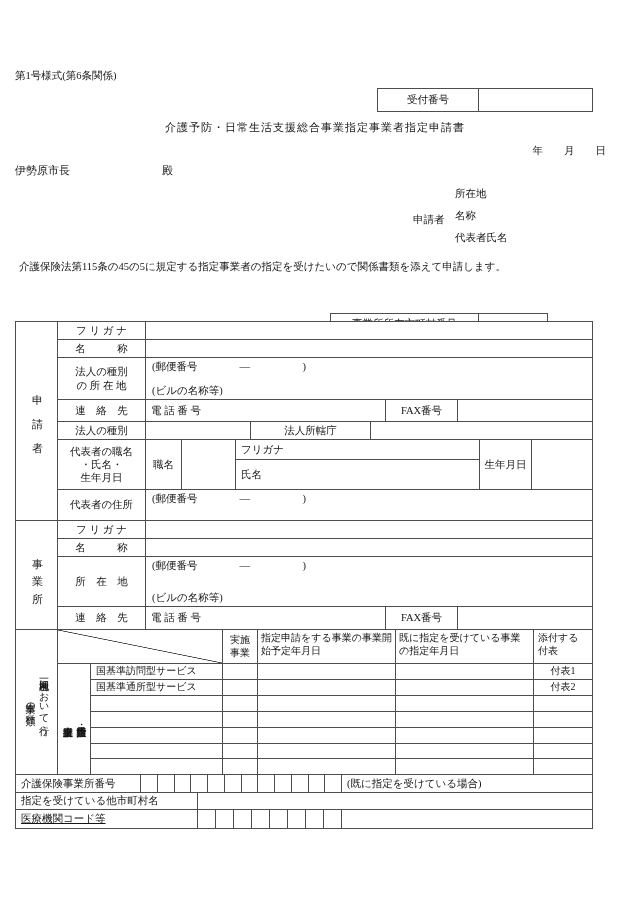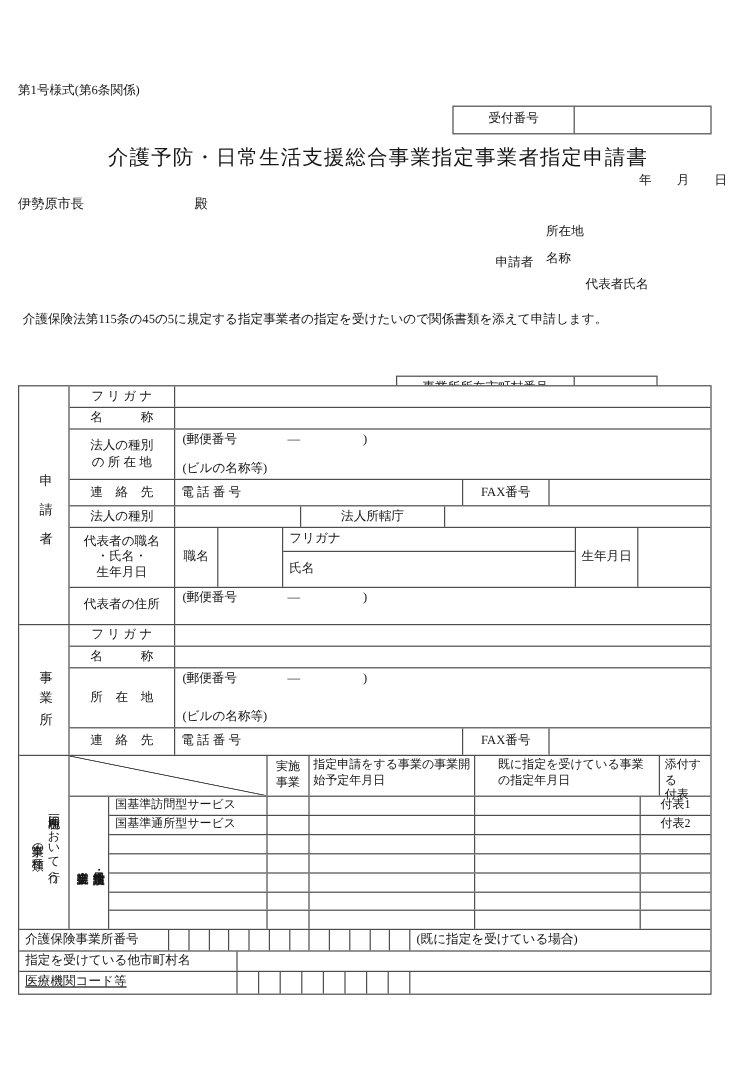--- a/index.html
+++ b/index.html
@@ -52,35 +52,35 @@
 
 <div class="page" data-name="application-form-page">
 
   <div class="abs" style="left:15px; top:69px;" data-name="form-number">第1号様式(第6条関係)</div>
 
   <div class="abs box" style="left:377px; top:88px; width:216px; height:24px;" data-name="reception-number-box">
     <div class="lbl ctr" style="width:101px;" data-name="reception-number-label">受付番号</div>
     <div class="grow lft" data-name="reception-number-value"></div>
   </div>
 
-  <div class="abs ctr" style="left:0; top:121px; width:630px; font-size:17px; letter-spacing:1px;" data-name="form-title">介護予防・日常生活支援総合事業指定事業者指定申請書</div>
+  <div class="abs ctr" style="left:0; top:121px; width:630px; font-size:11px; letter-spacing:1px;" data-name="form-title">介護予防・日常生活支援総合事業指定事業者指定申請書</div>
 
   <div class="abs" style="top:144px; right:24px;" data-name="date-line">年　　月　　日</div>
 
   <div class="abs" style="left:15px; top:164px; font-size:11px;" data-name="addressee-line">
     <span data-name="mayor-name">伊勢原市長</span><span style="margin-left:92px;" data-name="honorific">殿</span>
   </div>
 
   <div class="abs" style="left:413px; top:187px;" data-name="applicant-signature-block">
     <div style="display:flex; align-items:center;">
       <div style="width:42px;" data-name="applicant-signature-label">申請者</div>
       <div>
         <div style="height:22px;" data-name="applicant-address-line">所在地</div>
         <div style="height:22px;" data-name="applicant-name-line">名称</div>
-        <div style="height:22px;margin-left:33px;" data-name="applicant-rep-line">代表者氏名</div>
+        <div style="height:22px;" data-name="applicant-rep-line">代表者氏名</div>
       </div>
     </div>
   </div>
 
   <style>
     [data-name="applicant-signature-label"]{ position:relative; top:0px; }
   </style>
 
   <div class="abs" style="left:19px; top:260px;" data-name="declaration-text">介護保険法第115条の45の5に規定する指定事業者の指定を受けたいので関係書類を添えて申請します。</div>
 
@@ -179,21 +179,21 @@
       <div class="vlab two-col-v" data-name="services-category-vertical-label">
         <span class="vtxt">同一所在地において行う</span>
         <span class="vtxt">事業の種類</span>
       </div>
       <div class="rows">
         <div class="row" style="height:34px;">
           <div class="c diag" style="width:165px;" data-name="services-diagonal-cell"></div>
           <div class="c ctr pre" style="width:35px;" data-name="col-implement-header">実施
 事業</div>
           <div class="c" style="width:138px; padding:2px 3px;" data-name="col-start-date-header">指定申請をする事業の事業開始予定年月日</div>
-          <div class="c" style="width:138px; padding:2px 3px;margin-left:16px;" data-name="col-designated-date-header">既に指定を受けている事業の指定年月日</div>
+          <div class="c" style="width:138px; padding:2px 3px;" data-name="col-designated-date-header">既に指定を受けている事業の指定年月日</div>
           <div class="grow pre" style="padding:2px 4px;" data-name="col-appendix-header">添付する
 付表</div>
         </div>
         <div class="row" style="height:110px; border-bottom:none;">
           <div class="vlab two-col-v" style="width:33px;" data-name="services-group-vertical-label">
             <span class="vtxt">介護予防・日常生活</span>
             <span class="vtxt">支援総合事業</span>
           </div>
           <div class="rows">
             <div class="row" style="height:16px;" data-name="service-row">

